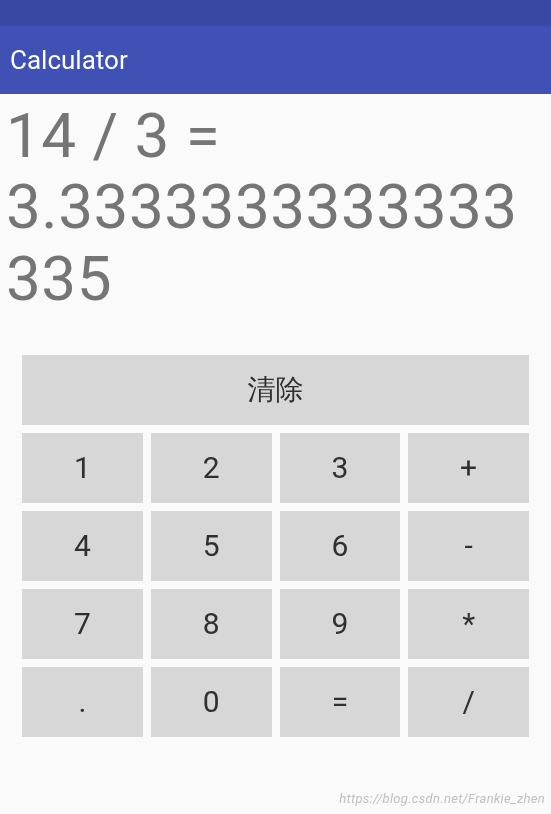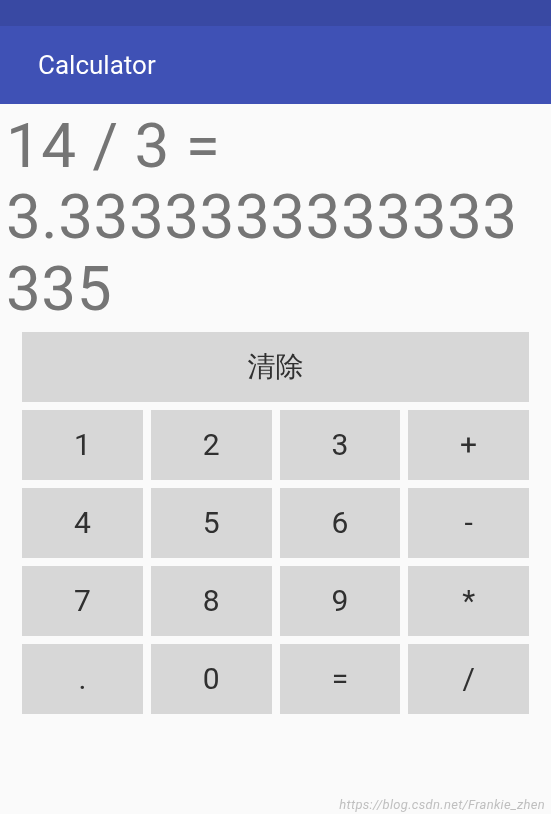--- a/index.html
+++ b/index.html
@@ -13,42 +13,43 @@
       background: #fafafa;
       font-family: Roboto, Arial, sans-serif;
       overflow: hidden;
       position: relative;
     }
     .status-bar {
       height: 26px;
       background: #3949a3;
     }
     .app-bar {
-      height: 78px;
+      height: 68px;
       background: #3f51b5;
       display: flex;
       align-items: center;
-      padding-left: 38px;
+      padding-left: 10px;
     }
     .app-title {
       color: #ffffff;
       font-size: 26px;
       font-weight: 400;
     }
     .display {
       padding: 6px 6px 8px 6px;
       color: #757575;
       font-size: 62px;
       line-height: 1.15;
       word-wrap: break-word;
       letter-spacing: 0.5px;
       font-weight: 400;
     }
     .keypad {
       padding: 0 22px;
+      margin-top: 33px;
     }
     .clear-btn {
       width: 100%;
       height: 70px;
       background: #d7d7d7;
       border: none;
       font-size: 28px;
       color: #303030;
       margin-bottom: 8px;
       font-family: inherit;
@@ -64,21 +65,21 @@
       background: #d7d7d7;
       border: none;
       font-size: 30px;
       color: #303030;
       font-family: inherit;
       cursor: pointer;
       font-weight: 400;
     }
     .watermark {
       position: absolute;
-      bottom: 2px;
+      bottom: 8px;
       right: 6px;
       font-size: 13px;
       color: rgba(120,120,120,0.45);
       font-style: italic;
       letter-spacing: 0.3px;
     }
   </style>
 </head>
 <body>
 

